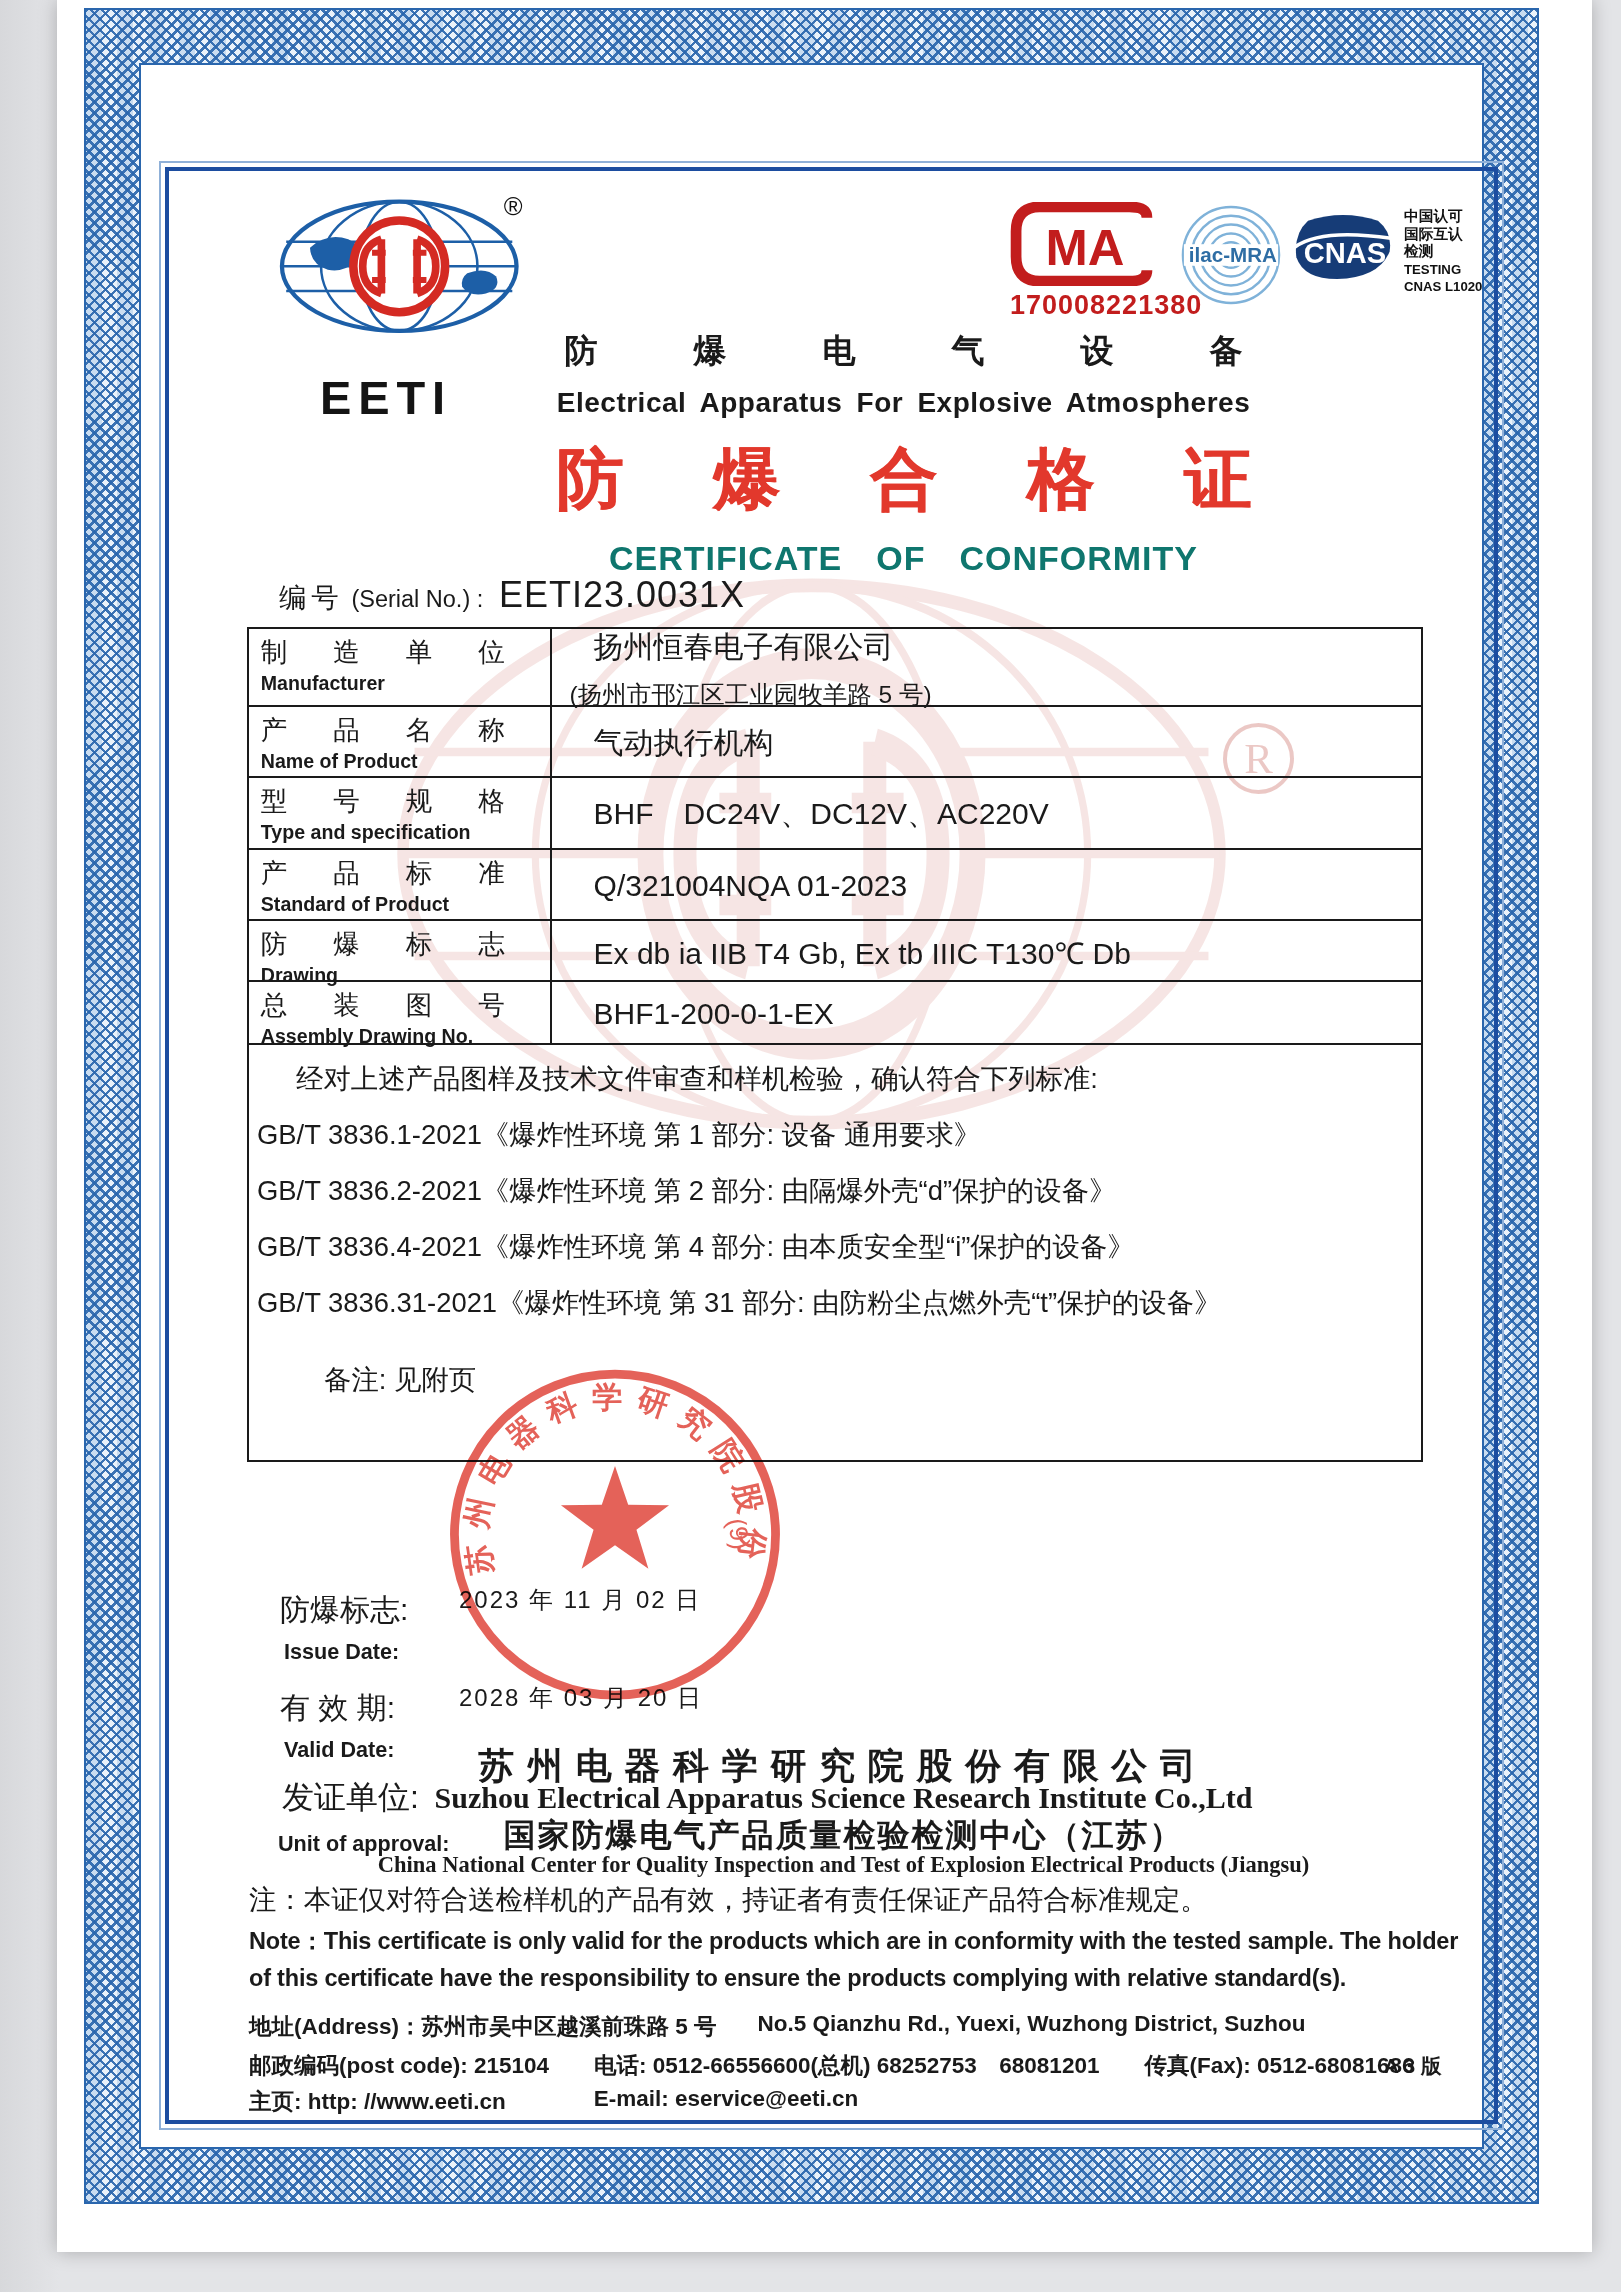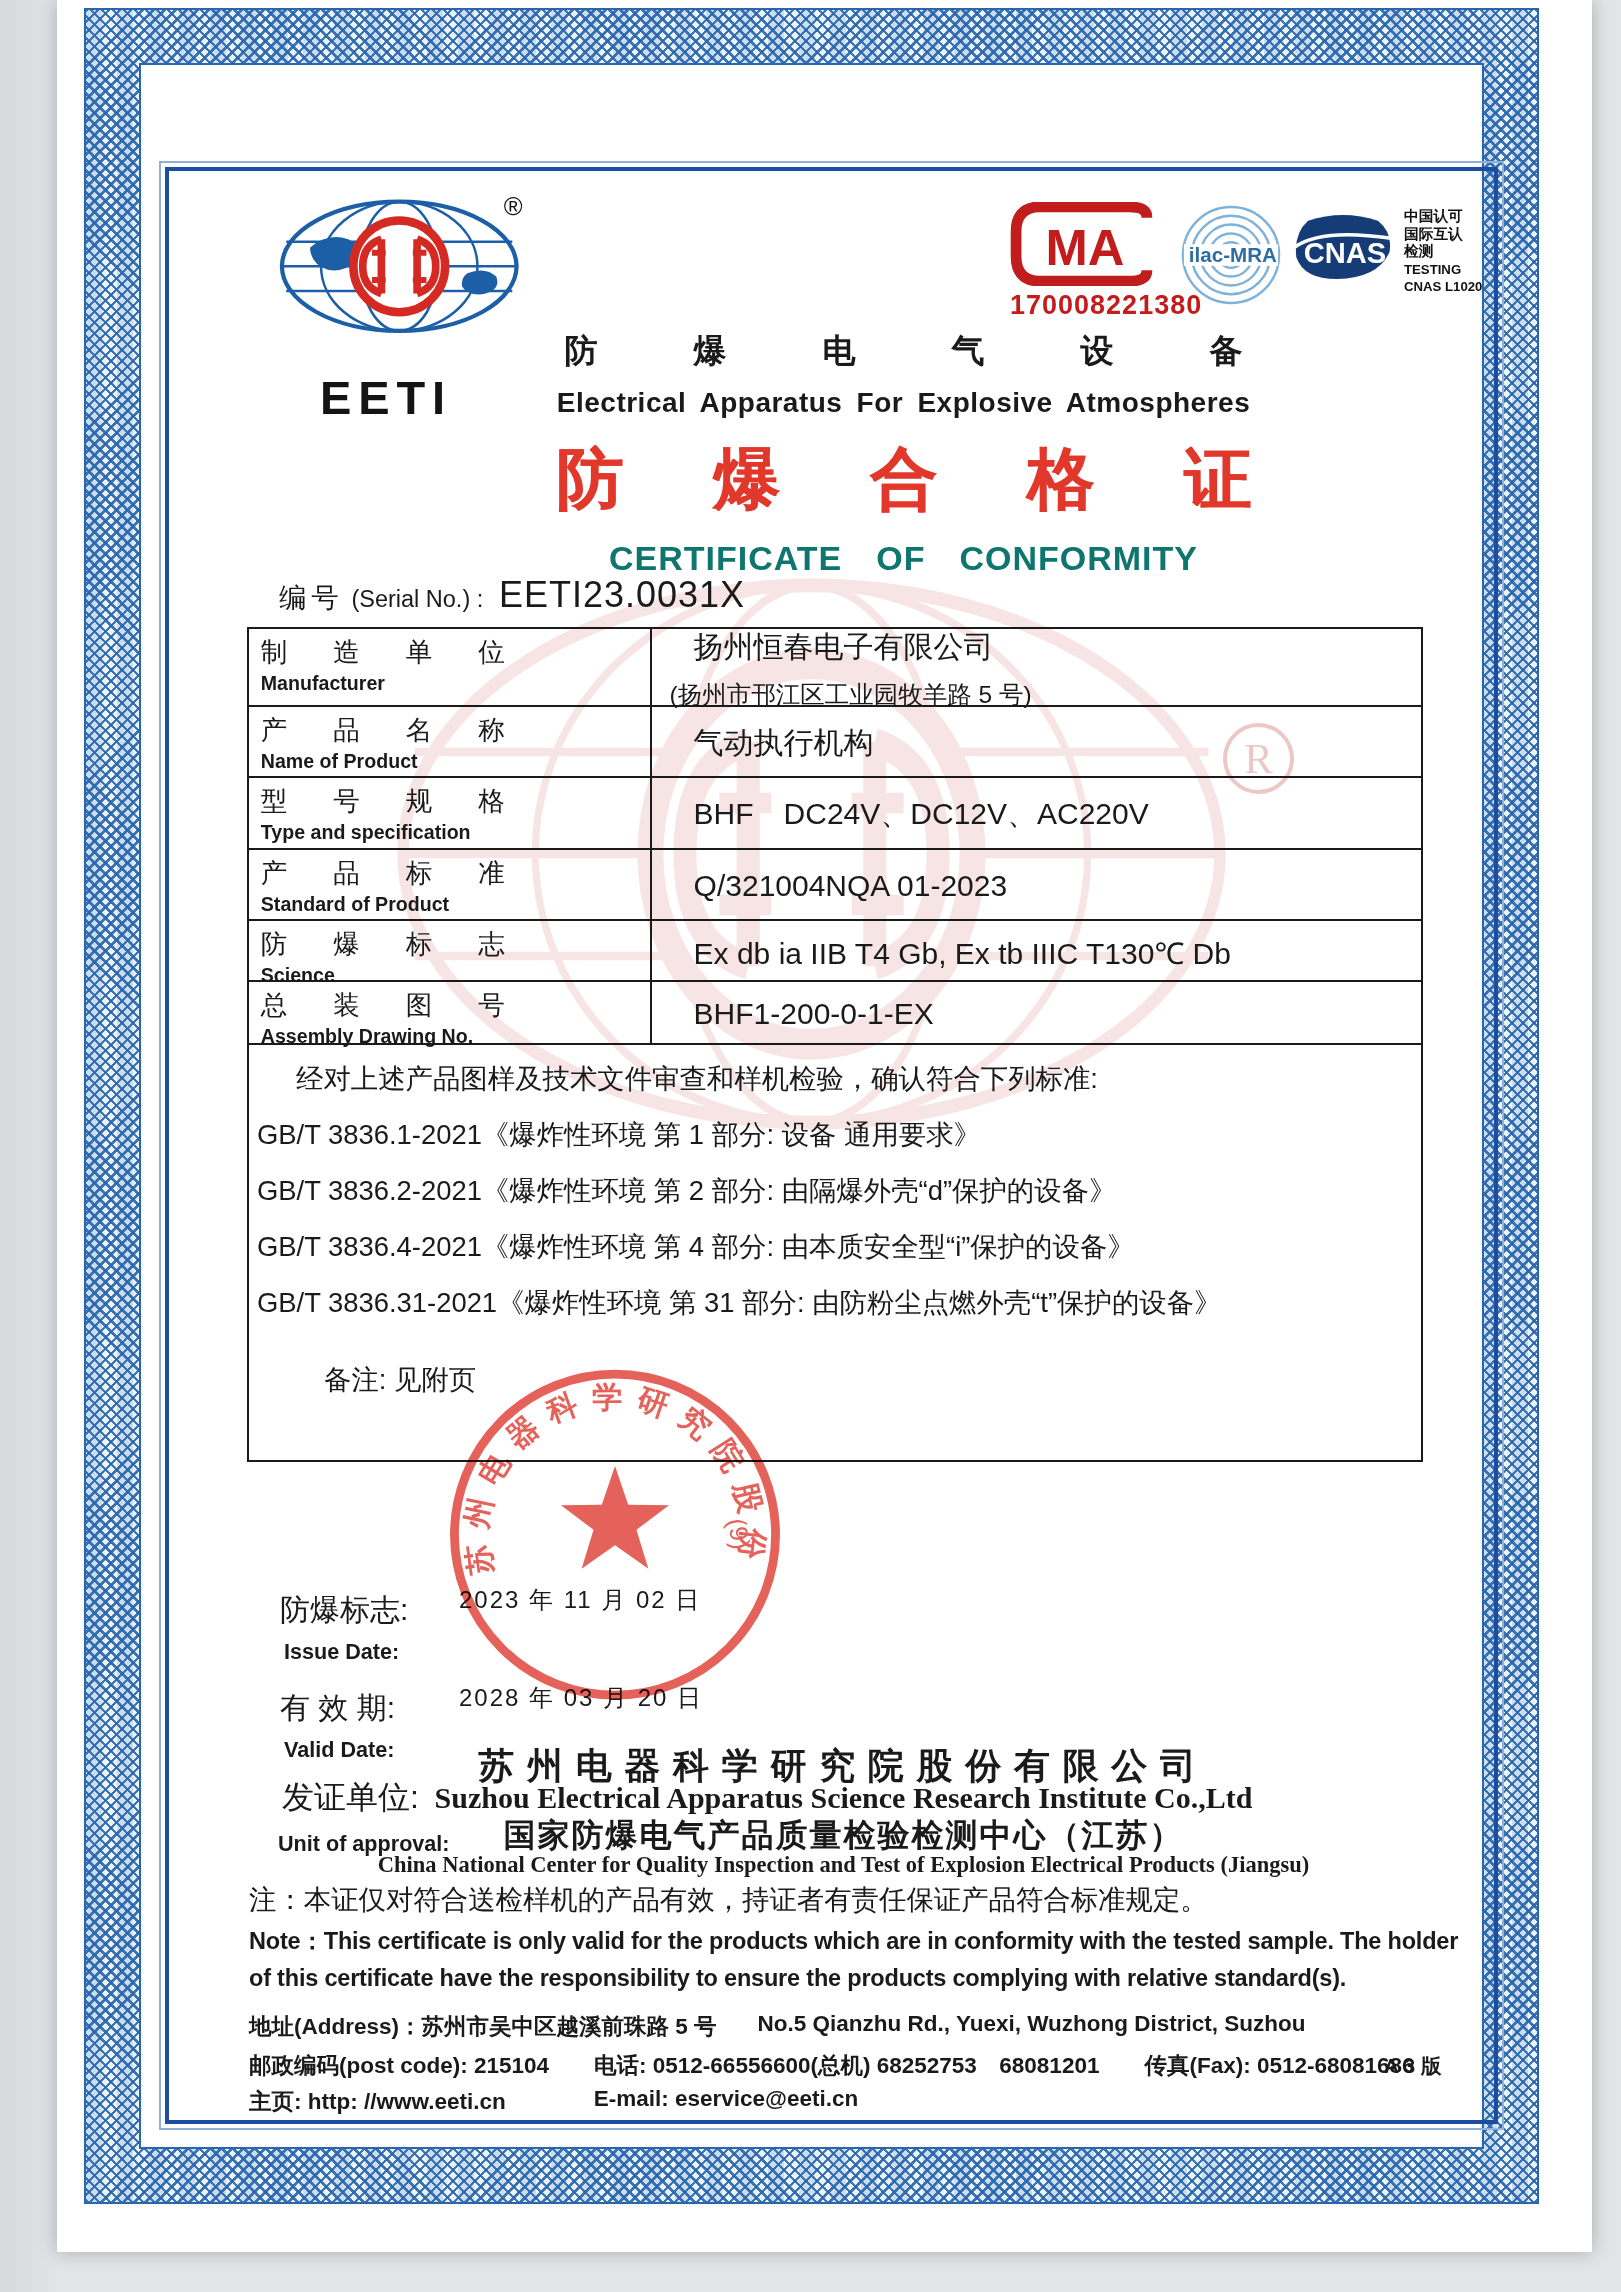--- a/index.html
+++ b/index.html
@@ -34,21 +34,21 @@
   .cnas-txt{font-size:14.7px;font-weight:bold;line-height:17.6px;color:#111;}
   .cnas-txt .sm{font-size:13.2px;}
   
   .serial{left:279px;top:574px;display:flex;align-items:baseline;}
   .serial .cn{font-size:27.4px;letter-spacing:4.9px;}
   .serial .en{font-size:23.5px;margin-left:7.8px;}
   .serial .val{font-size:36px;margin-left:15.7px;letter-spacing:1px;}
   
   .box{left:247px;top:627px;width:1172px;height:831px;border:2px solid #1a1a1a;background:transparent;}
   .trow{display:flex;border-bottom:2px solid #1a1a1a;}
-  .tlabel{width:403px;border-right:2px solid #1a1a1a;box-sizing:border-box;padding:4.9px 9.8px 2px 11.8px;}
+  .tlabel{width:303px;border-right:2px solid #1a1a1a;box-sizing:border-box;padding:4.9px 9.8px 2px 11.8px;}
   .tlabel .cn{font-size:26.5px;letter-spacing:46px;margin-right:-46px;white-space:nowrap;display:block;}
   .tlabel .en{font-size:19.6px;font-weight:600;display:block;margin-top:2px;}
   .tval{flex:1;box-sizing:border-box;padding:5.9px 7.8px 2px 17.6px;display:flex;flex-direction:column;justify-content:center;}
   .tval .v1{font-size:30px;white-space:nowrap;margin-left:24px;}
   .tval .v2{font-size:24.5px;margin-top:9.8px;white-space:nowrap;}
   .std{font-size:27.4px;white-space:nowrap;}
   
   .lbl-cn{font-size:30px;white-space:nowrap;}
   .lbl-en{font-size:21.6px;font-weight:bold;white-space:nowrap;}
   .date-val{font-size:24px;white-space:nowrap;letter-spacing:2px;}
@@ -206,21 +206,21 @@
       <span class="cn">产品标准</span>
       <span class="en">Standard of Product</span>
     </div>
     <div class="tval">
       <span class="v1">Q/321004NQA 01-2023</span>
     </div>
   </div>
   <div class="trow" style="height:59px;">
     <div class="tlabel">
       <span class="cn">防爆标志</span>
-      <span class="en">Science</span>
+      <span class="en">Drawing</span>
     </div>
     <div class="tval">
       <span class="v1">Ex db ia IIB T4 Gb, Ex tb IIIC T130℃ Db</span>
     </div>
   </div>
   <div class="trow" style="height:61px;">
     <div class="tlabel">
       <span class="cn">总装图号</span>
       <span class="en">Assembly Drawing No.</span>
     </div>

